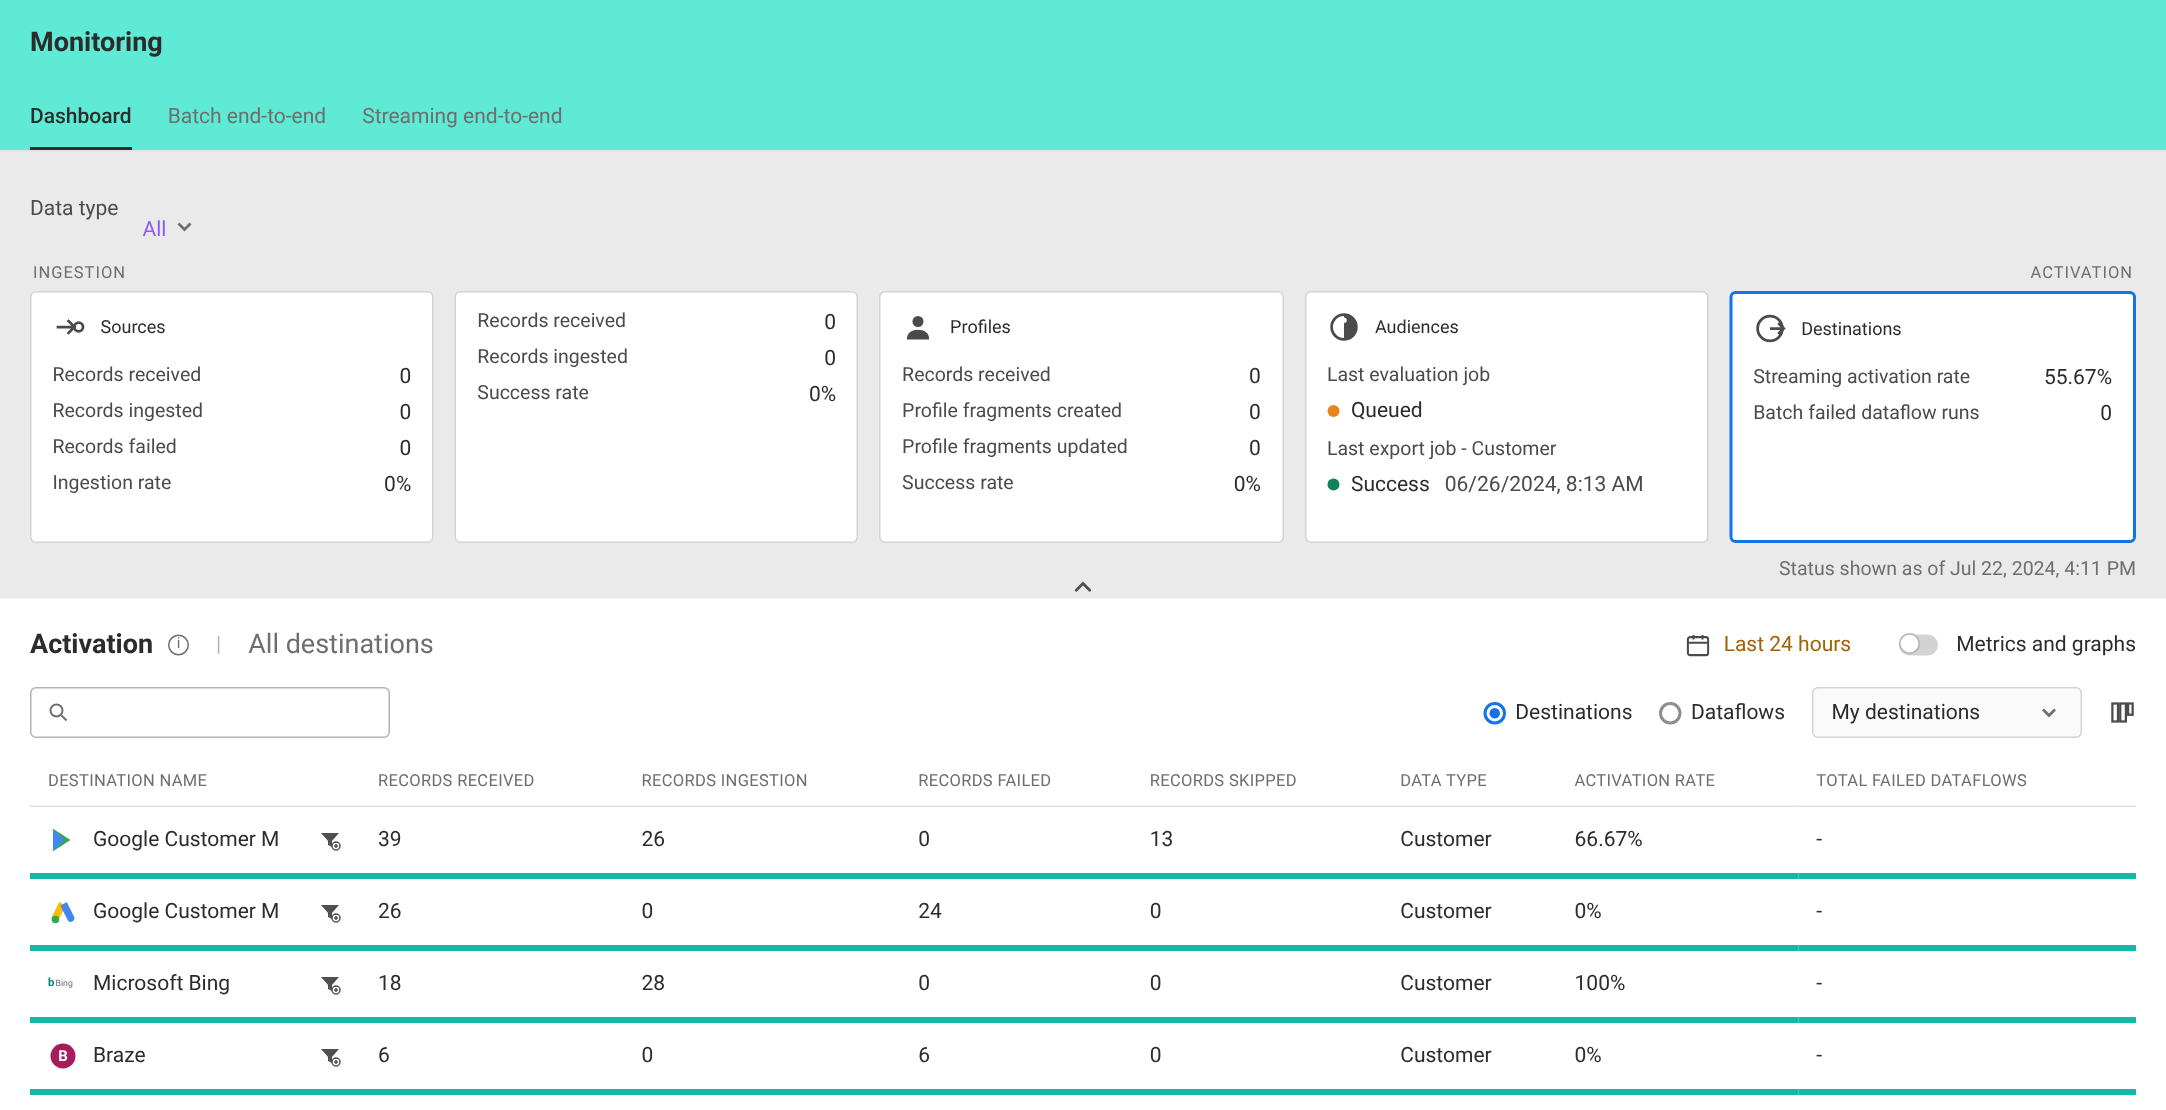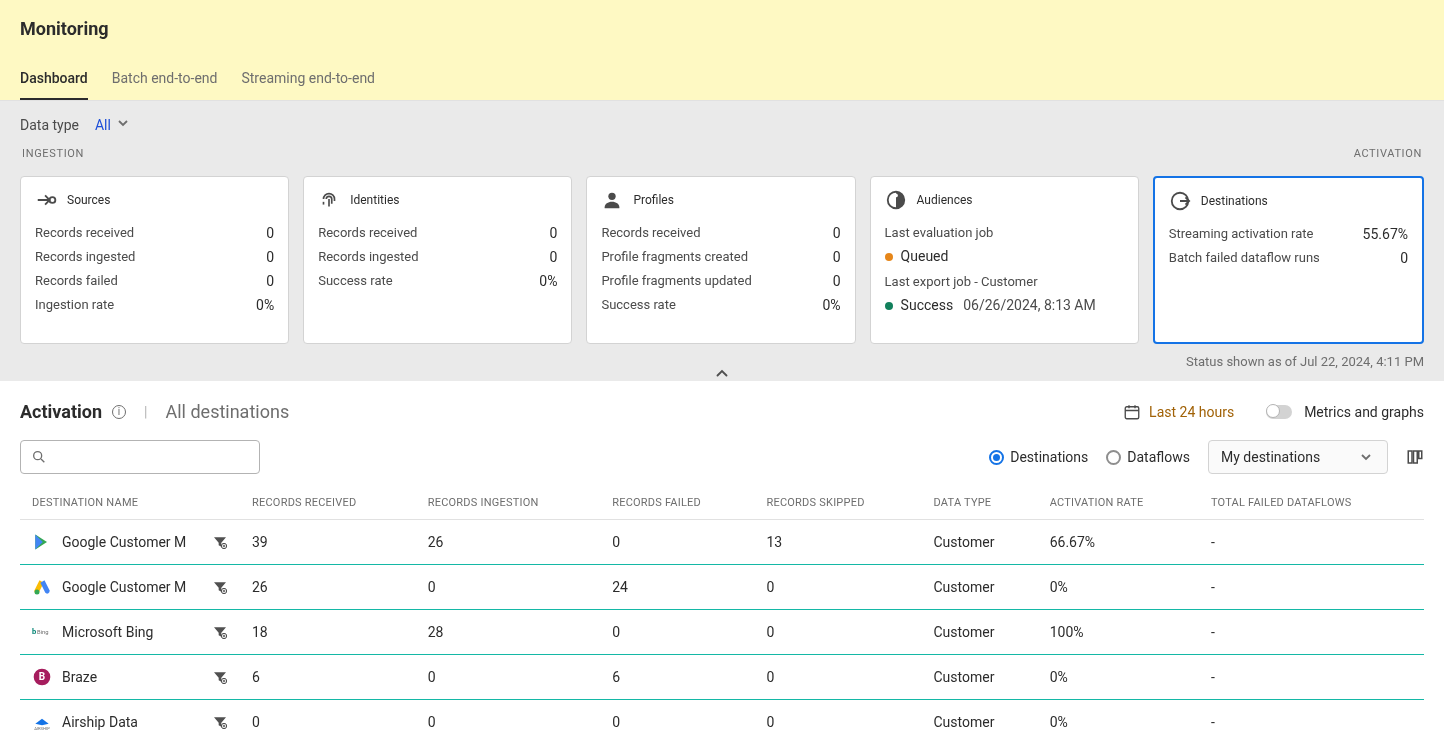--- a/index.html
+++ b/index.html
@@ -1,27 +1,27 @@
 <!DOCTYPE html>
 <html><head>
 <meta charset="utf-8">
 <style>
 * { box-sizing: border-box; margin: 0; padding: 0; }
 body { font-family: -apple-system, BlinkMacSystemFont, "Segoe UI", Roboto, Arial, sans-serif; background: #fff; color: #2c2c2c; font-size: 14px; width: 1444px; }
-.header-band { background: #fef9c3; padding: 18px 20px 0 20px; border-bottom: 1px solid #e1e1e1; }
+.header-band { background: #5eead4; padding: 18px 20px 0 20px; border-bottom: 1px solid #e1e1e1; }
 .page-title { font-size: 18px; font-weight: 700; margin-bottom: 20px; }
 .tabs { display: flex; gap: 24px; margin-top: 31px; }
 .tab { padding: 0 0 12px 0; color: #6e6e6e; cursor: pointer; font-size: 14px; }
 .tab.active { color: #2c2c2c; font-weight: 500; border-bottom: 2px solid #2c2c2c; }
 
 .cards-band { background: #eaeaea; padding: 16px 20px 12px 20px; position: relative; }
 .filter-row { display: flex; align-items: center; gap: 16px; margin-bottom: 14px; }
 .filter-label { color: #4b4b4b; font-size: 14px; }
-.filter-select { display: inline-flex; gap: 6px; color: #1d4ed8; cursor: pointer; }
-.section-labels { display: flex; justify-content: space-between; font-size: 11px; letter-spacing: 0.06em; color: #6e6e6e; margin-bottom: 16px; padding: 0 2px; }
+.filter-select { display: inline-flex; gap: 6px; color: #8b5cf6; cursor: pointer; margin-top: 28px; }
+.section-labels { display: flex; justify-content: space-between; font-size: 11px; letter-spacing: 0.06em; color: #6e6e6e; margin-bottom: 6px; padding: 0 2px; }
 .cards-row { display: flex; gap: 14px; }
 .card { flex: 1; background: #fff; border: 1px solid #d3d3d3; border-radius: 4px; padding: 12px 14px; min-height: 168px; }
 .card.selected { border: 2px solid #1473e6; }
 .card-head { display: flex; align-items: center; gap: 10px; margin-bottom: 14px; }
 .card-head .icon { width: 22px; height: 22px; color: #4b4b4b; }
 .card-title { font-size: 12px; color: #2c2c2c; }
 .card-line { display: flex; justify-content: space-between; margin-bottom: 8px; font-size: 13px; color: #4b4b4b; }
 .card-line .val { color: #2c2c2c; font-size: 14px; }
 .status-dot { display: inline-block; width: 8px; height: 8px; border-radius: 50%; margin-right: 8px; }
 .dot-orange { background: #e68619; }
@@ -54,21 +54,21 @@
 .radio-group { display: flex; align-items: center; gap: 18px; }
 .radio-item { display: flex; align-items: center; gap: 6px; cursor: pointer; }
 .radio { width: 15px; height: 15px; border-radius: 50%; border: 2px solid #8e8e8e; display: inline-flex; align-items: center; justify-content: center; }
 .radio.checked { border-color: #1473e6; }
 .radio.checked::after { content: ""; width: 7px; height: 7px; border-radius: 50%; background: #1473e6; }
 .dropdown { height: 34px; border: 1px solid #d3d3d3; border-radius: 4px; padding: 0 12px; display: flex; align-items: center; gap: 40px; min-width: 180px; cursor: pointer; background: #fafafa; }
 .col-settings { cursor: pointer; color: #4b4b4b; }
 
 .table { width: 100%; border-collapse: collapse; }
 .table th { text-align: left; font-size: 11px; font-weight: 400; letter-spacing: 0.02em; color: #6e6e6e; border-bottom: 1px solid #e1e1e1; padding: 10px 12px; }
-.table td { border-bottom: 1px solid #14b8a6; padding: 12px 12px; font-size: 14px; color: #2c2c2c; }
+.table td { border-bottom: 4px solid #14b8a6; padding: 12px 12px; font-size: 14px; color: #2c2c2c; }
 .dest-cell { display: flex; align-items: center; gap: 10px; }
 .dest-icon { width: 20px; height: 20px; display: inline-flex; align-items: center; justify-content: center; flex-shrink: 0; }
 .dest-name { flex: 1; white-space: nowrap; overflow: hidden; text-overflow: ellipsis; }
 .filter-icon { color: #505050; cursor: pointer; flex-shrink: 0; margin-left: auto; }
 
 svg { display: block; }
 </style>
 </head>
 <body>
 
@@ -119,31 +119,20 @@
           <span>Records failed</span>
           <span class="val">0</span>
         </div>
       <div class="card-line">
           <span>Ingestion rate</span>
           <span class="val">0%</span>
         </div>
     </div>
 
     <div class="card">
-      <div class="card-head">
-        <span class="icon">
-          <svg width="22" height="22" viewBox="0 0 24 24" fill="none" stroke="#4b4b4b" stroke-width="1.8">
-              <path d="M6 11c0-3.3 2.7-6 6-6s6 2.7 6 6v2"></path>
-              <path d="M9 11c0-1.7 1.3-3 3-3s3 1.3 3 3v5"></path>
-              <path d="M12 11v8"></path>
-              <path d="M6 14v3"></path>
-            </svg>
-        </span>
-        <span class="card-title">Identities</span>
-      </div>
       <div class="card-line">
           <span>Records received</span>
           <span class="val">0</span>
         </div>
       <div class="card-line">
           <span>Records ingested</span>
           <span class="val">0</span>
         </div>
       <div class="card-line">
           <span>Success rate</span>

